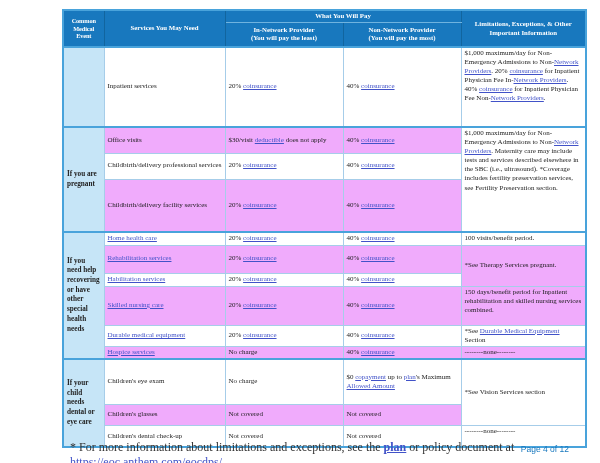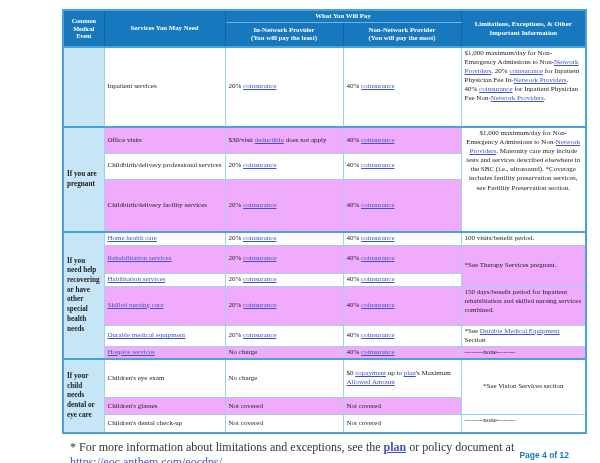--- a/index.html
+++ b/index.html
@@ -18,38 +18,38 @@
     font-size:6.8px;line-height:1.25;text-align:center;vertical-align:middle;
     border:1px solid #11659F;padding:1px 2px;
   }
   thead th.hb{border-bottom:2px solid #49A3DB;}
   thead th.pay-group{border-bottom:1px solid #6FB3DF;}
   tbody td{
     border:1px solid #A6CDE9;font-size:7px;line-height:1.3;
     padding:0 3px;vertical-align:middle;background:#ffffff;
   }
   tr.tint > td{background:#f0abfc;}
-  td.wbg{background:#ffffff !important;text-align:center;}
+  td.wbg{background:#ffffff !important;}
   td.group{
     background:#C6E5F7 !important;font-weight:bold;font-size:7.2px;
-    line-height:1.35;padding:12px 3px;color:#222;
+    line-height:1.35;padding:19px 3px;color:#222;
   }
   td.pay{text-align:left;}
   td.lim{vertical-align:top;padding-top:1px;padding-bottom:1px;}
   tr.section-end > td{border-bottom:2px solid #49A3DB;}
   td.sec-bottom{border-bottom:2px solid #49A3DB;}
   a.lnk{color:#4152C8;text-decoration:underline;cursor:pointer;}
   .footnote{
     position:absolute;left:70px;top:440px;font-size:12px;color:#333;
     width:480px;
   }
   .pagenum{
     position:absolute;right:31px;top:444px;
-    font-family:"Liberation Sans", sans-serif;font-weight:bold;
-    font-size:8.5px;color:#1878BE;margin-top:6px;
+    font-family:"Liberation Sans", sans-serif;font-weight:normal;
+    font-size:8.5px;color:#1878BE;
   }
 </style>
 </head>
 <body>
 
 <table class="sbc">
   <colgroup>
     <col style="width:41px">
       <col style="width:121px">
       <col style="width:118px">

